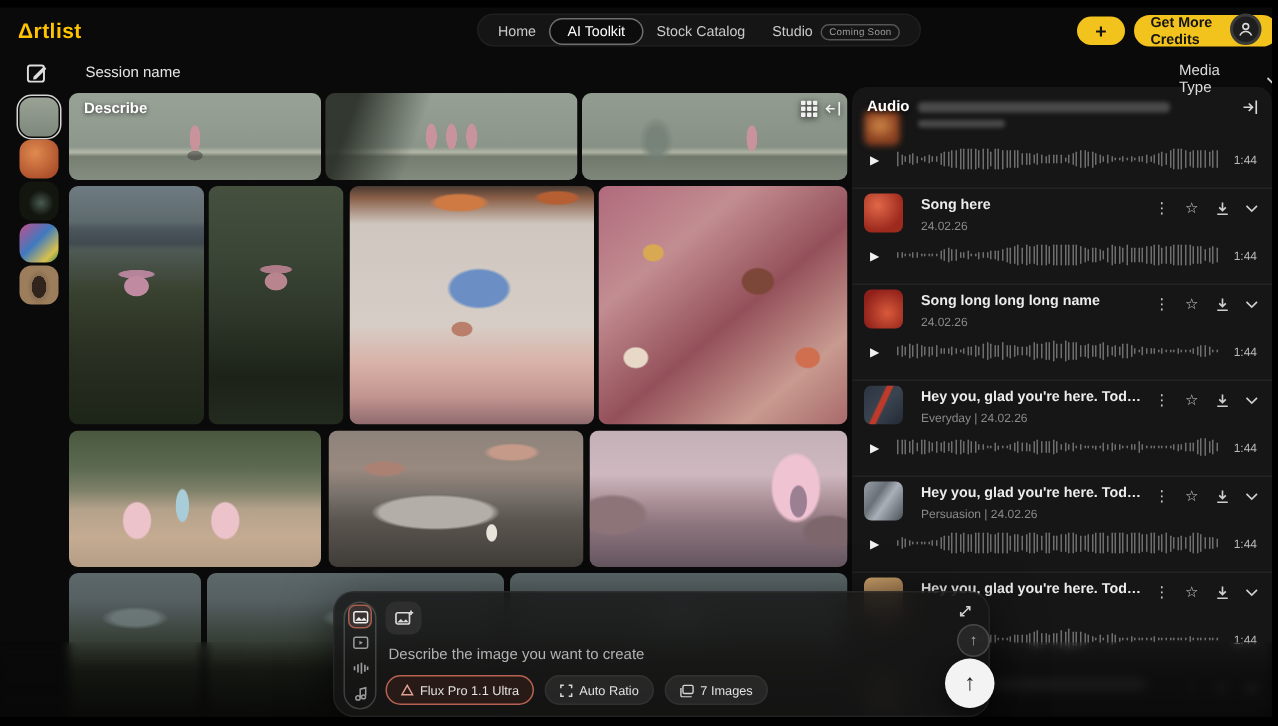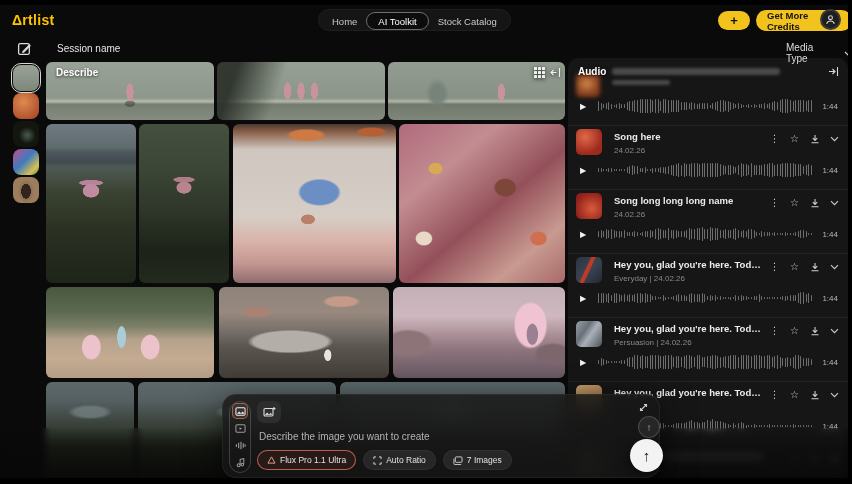--- a/index.html
+++ b/index.html
@@ -104,20 +104,24 @@
 </head>
 <body>
 
 <div id="stage">
 
   <div id="logo">Δrtlist</div>
   <div id="nav">
     <div class="nav-item">Home</div>
     <div class="nav-item active">AI Toolkit</div>
     <div class="nav-item">Stock Catalog</div>
+    <div class="nav-item">
+        <span>Studio</span>
+        <span class="nav-badge">Coming Soon</span>
+      </div>
   </div>
   <div id="plus-btn">+</div>
   <div id="credits-btn">Get More Credits</div>
   <div id="avatar-btn">
     <span>
         <svg width="11" height="11" viewBox="0 0 12 12" fill="none" stroke="#d8d8d8" stroke-width="1.2">
           <circle cx="6" cy="4" r="2.1"></circle>
           <path d="M1.8 10.6c.7-2 2.3-3 4.2-3s3.5 1 4.2 3"></path>
         </svg>
       </span>

